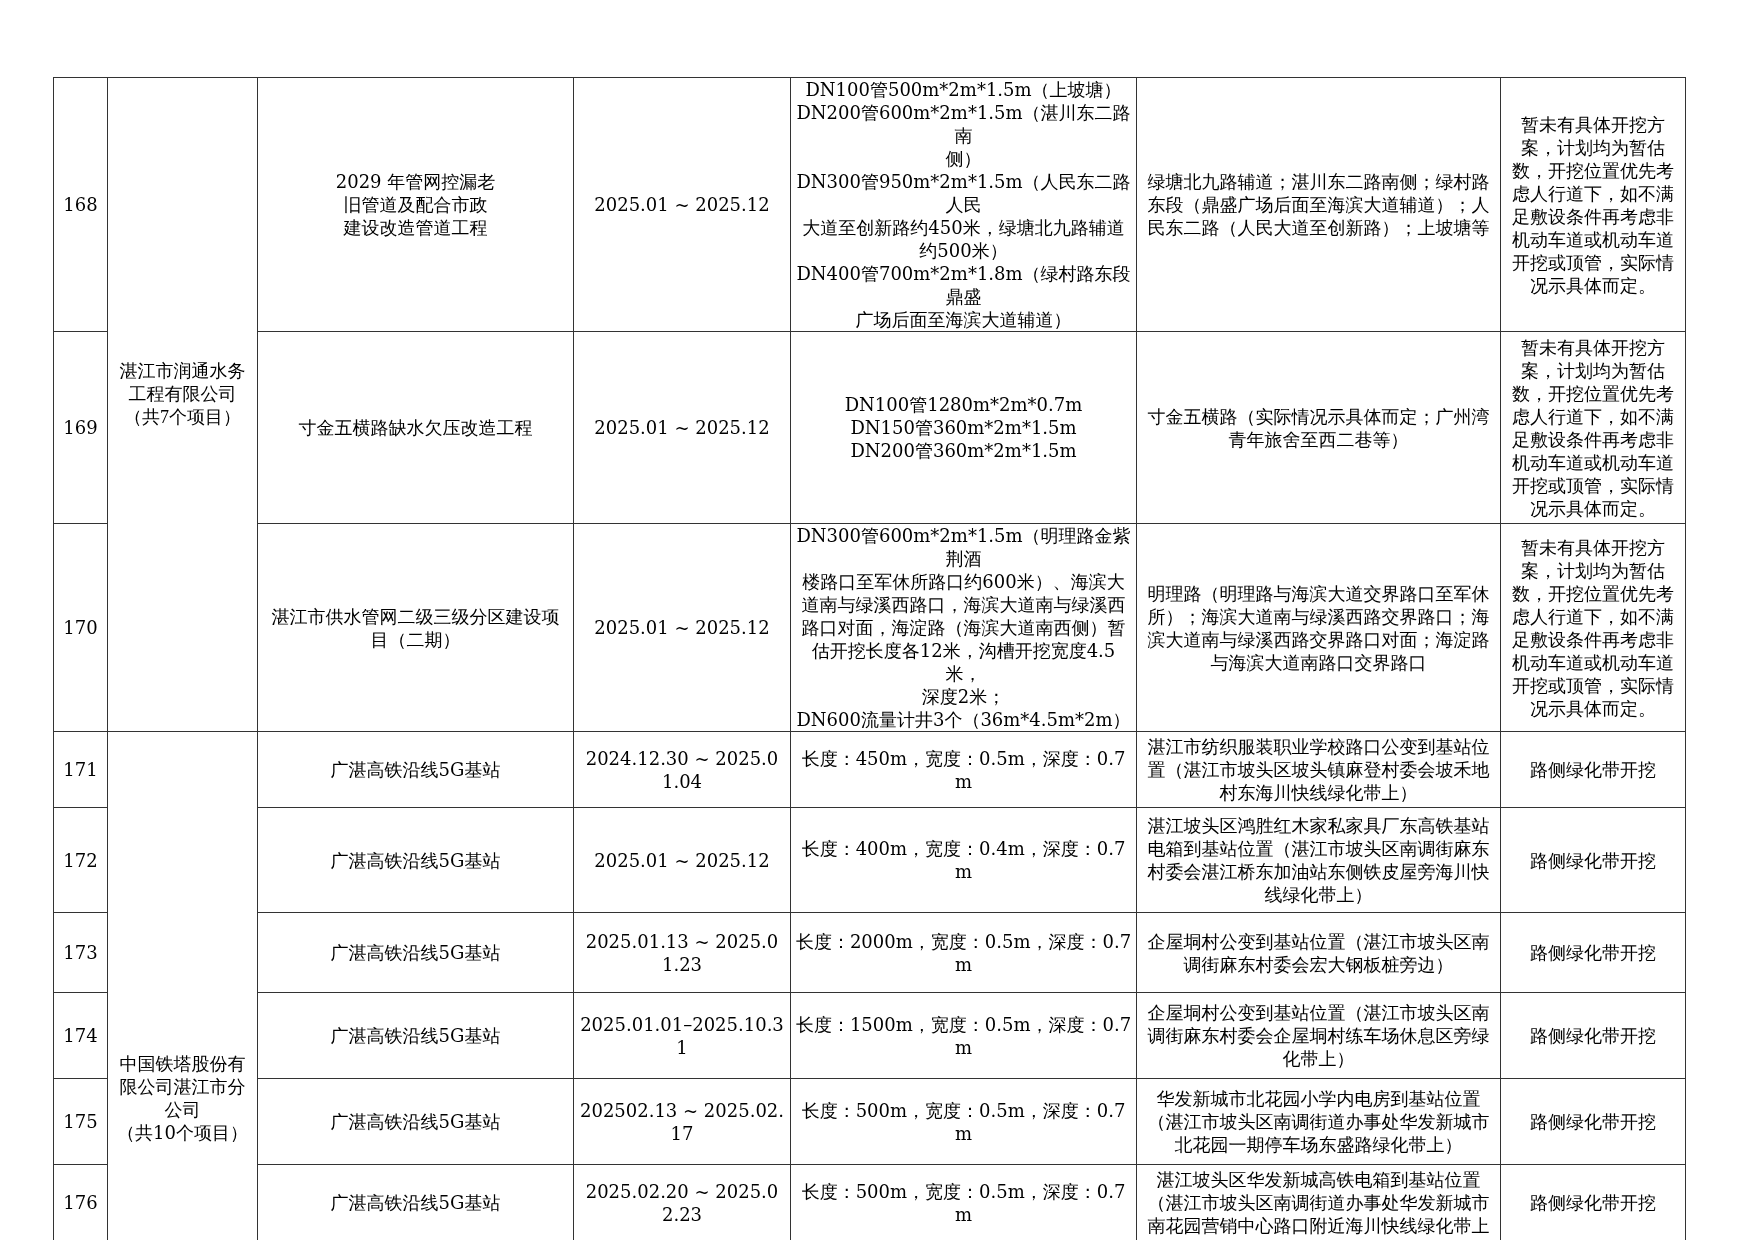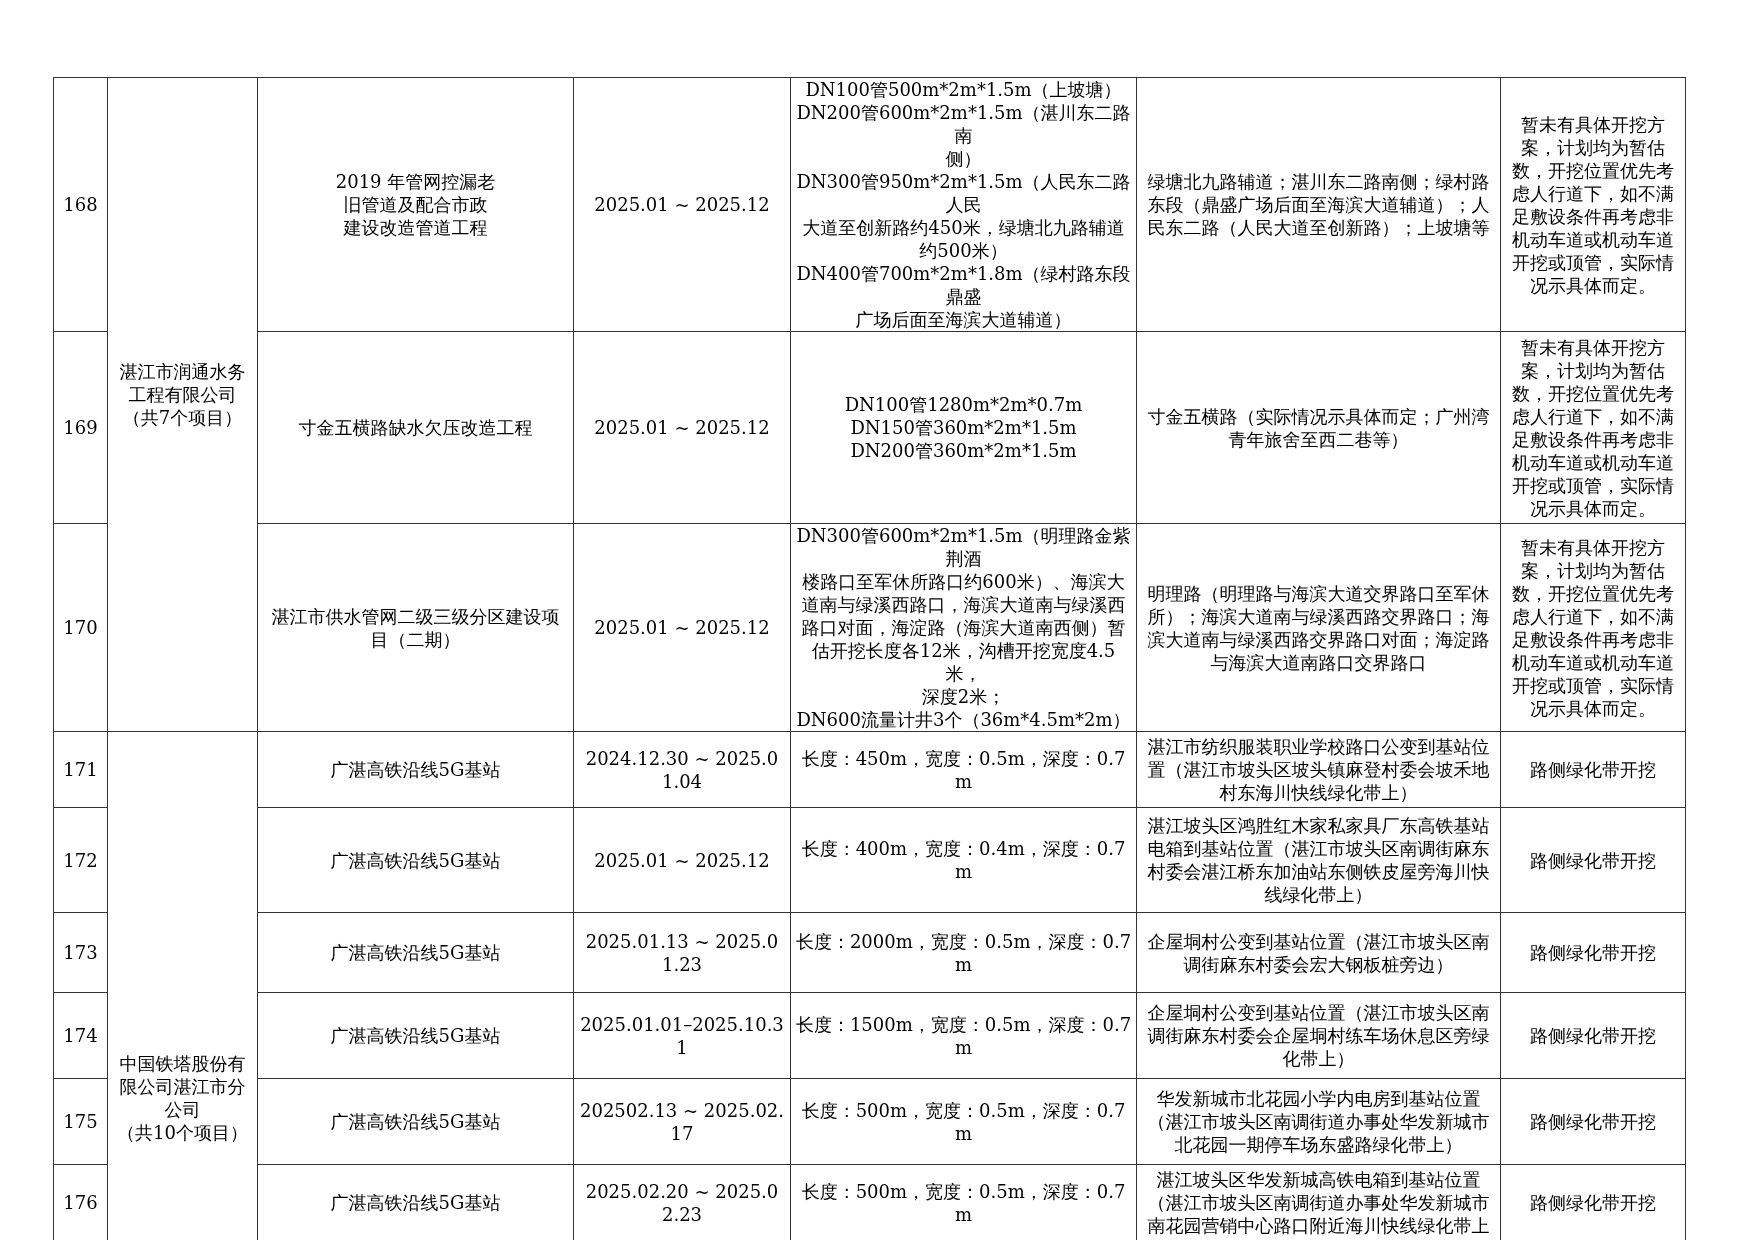--- a/index.html
+++ b/index.html
@@ -8,21 +8,21 @@
   .page { position: absolute; left: 0; top: 0; width: 1755px; height: 1240px; }
   table.grid { position: absolute; left: 53px; top: 77px; border-collapse: collapse;
                table-layout: fixed; width: 1632px; }
   table.grid td { border: 1.5px solid #333; padding: 0 4px; text-align: center;
                   vertical-align: middle; font-size: 18px; line-height: 23px;
                   overflow: hidden; word-break: break-all; }
   td.num { font-size: 16.5px; }
   td.company { vertical-align: top; border-bottom: 1.5px solid #333; }
   td.company.lower { vertical-align: middle; }
   td.loc { text-align: justify; text-align-last: center; }
-  .clip-top { position: relative; top: -10px; }
+  .clip-top { position: relative; top: -10px; font-family: Liberation Serif, serif; }
   .line { display: block; }
 </style>
 </head>
 <body>
 
 <div class="page">
 <table class="grid">
   <colgroup>
     <col style="width:54px">
         <col style="width:150px">
@@ -37,21 +37,21 @@
     <tr style="height:219px">
       <td class="num">168</td>
       <td class="company" rowspan="3">
         <div class="clip-top">
           <span class="line">湛江市润通水务</span>
           <span class="line">工程有限公司</span>
           <span class="line">（共7个项目）</span>
         </div>
       </td>
       <td>
-        <span class="line">2019 年管网控漏老</span>
+        <span class="line">2029 年管网控漏老</span>
         <span class="line">旧管道及配合市政</span>
         <span class="line">建设改造管道工程</span>
       </td>
       <td>2025.01 ~ 2025.12</td>
       <td>
         <span class="line">DN100管500m*2m*1.5m（上坡塘）</span>
         <span class="line">DN200管600m*2m*1.5m（湛川东二路南</span>
         <span class="line">侧）</span>
         <span class="line">DN300管950m*2m*1.5m（人民东二路人民</span>
         <span class="line">大道至创新路约450米，绿塘北九路辅道</span>

